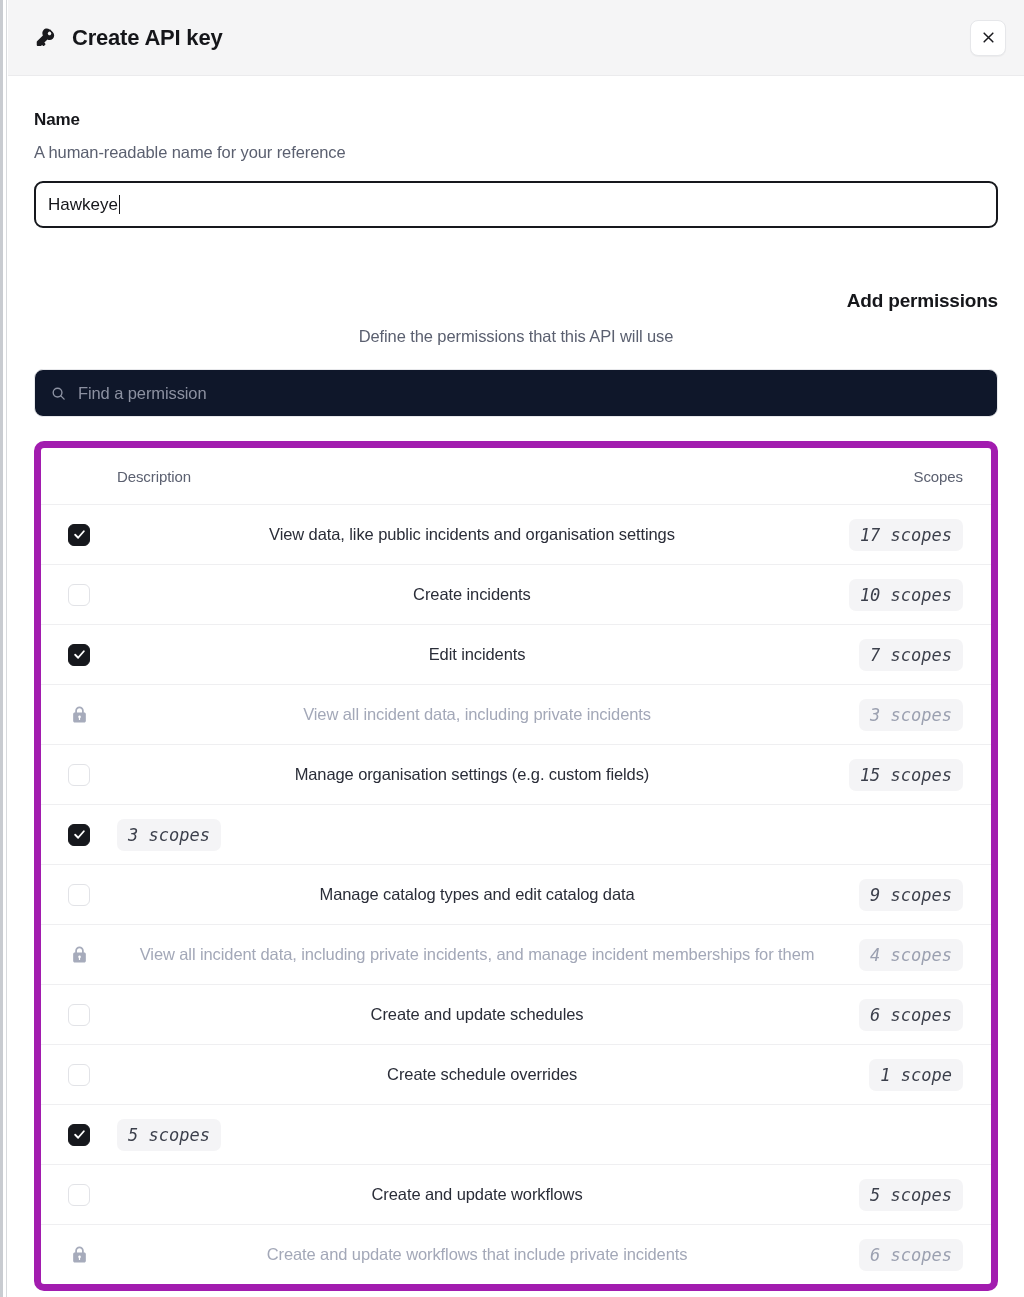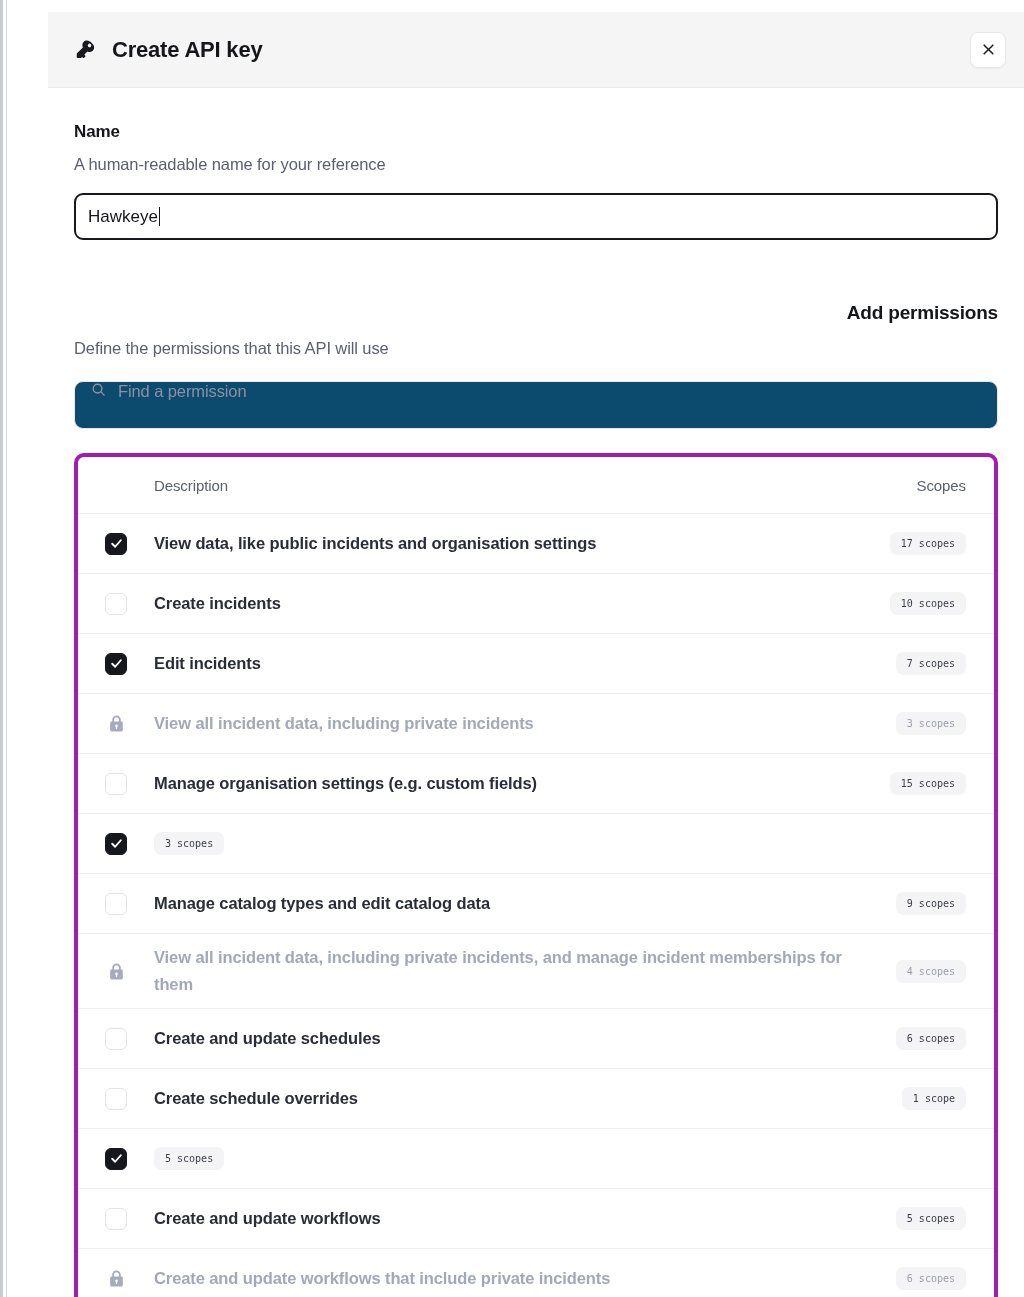--- a/index.html
+++ b/index.html
@@ -22,25 +22,24 @@
   }
   .left-gutter-shade {
     position: absolute;
     left: 0; top: 0;
     width: 3px; height: 1297px;
     background: #c9ccd1;
   }
 
   .modal {
     position: absolute;
-    left: 8px; top: 12px;
+    left: 8px; top: 0;
     width: 1016px;
     height: 1060px;
     background: #ffffff;
-    padding-left: 40px;
   }
 
   
   .modal-header {
     height: 76px;
     background: #f5f5f6;
     border-bottom: 1px solid #ebebed;
     display: flex;
     align-items: center;
     padding: 0 18px 0 26px;
@@ -121,45 +120,47 @@
     font-weight: 700;
     color: #15161a;
     letter-spacing: -0.2px;
     text-align: right;
   }
   .section-help {
     margin-top: 15px;
     font-size: 16.5px;
     color: #5b6070;
     letter-spacing: -0.1px;
+    text-align: center;
   }
 
   .search-box {
     margin-top: 23px;
     width: 100%;
     height: 48px;
     border: 1px solid #e7e8eb;
     border-radius: 9px;
-    background: #0c4a6e;
-    display: flex;
+    background: #0f172a;
+    display: flex;
+    align-items: center;
     gap: 12px;
     padding: 0 16px;
   }
   .search-icon { width: 15px; height: 15px; display: block; color: #8d93a3; flex: 0 0 auto; }
   .search-placeholder {
     font-size: 16.5px;
     color: #8c91a1;
     letter-spacing: -0.1px;
   }
 
   
   .perm-table {
     margin-top: 24px;
     width: 100%;
-    border: 4px solid #a21caf;
+    border: 7px solid #a21caf;
     border-radius: 10px;
     background: #ffffff;
     overflow: hidden;
   }
   .perm-head {
     display: flex;
     align-items: center;
     height: 56px;
     padding: 0 28px 0 0;
   }
@@ -190,24 +191,25 @@
     flex: 0 0 76px;
     display: flex;
     align-items: center;
     justify-content: center;
     align-self: center;
   }
   .perm-row .col-desc {
     flex: 1 1 auto;
     padding-right: 22px;
     font-size: 16.5px;
-    font-weight: 700;
+    font-weight: 400;
     color: #2a2d38;
     line-height: 1.65;
     letter-spacing: -0.1px;
+    text-align: center;
   }
   .perm-row.locked .col-desc { color: #a3a8b8; }
   .perm-row .col-scopes {
     flex: 0 0 auto;
     display: flex;
     justify-content: flex-end;
   }
 
   .checkbox {
     width: 22px; height: 22px;
@@ -226,23 +228,24 @@
   .check-icon { width: 13px; height: 13px; display: block; color: #ffffff; }
   .checkbox:not(.checked) .check-icon { display: none; }
 
   .lock-icon { width: 19px; height: 19px; display: block; color: #a6abbb; }
 
   .scope-badge {
     background: #f4f4f6;
     border-radius: 7px;
     padding: 6px 11px;
     font-family: "DejaVu Sans Mono", "Liberation Mono", monospace;
-    font-size: 10px;
+    font-size: 17px;
     color: #3b3f4b;
     white-space: nowrap;
+    font-style: italic;
   }
   .perm-row.locked .scope-badge { color: #9ba0b0; }
 </style>
 </head>
 <body>
 
 <div class="left-gutter">
   <div class="left-gutter-shade"></div>
 </div>
 

